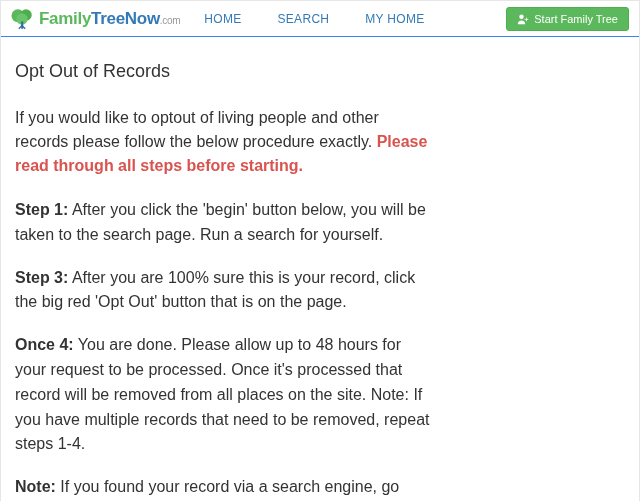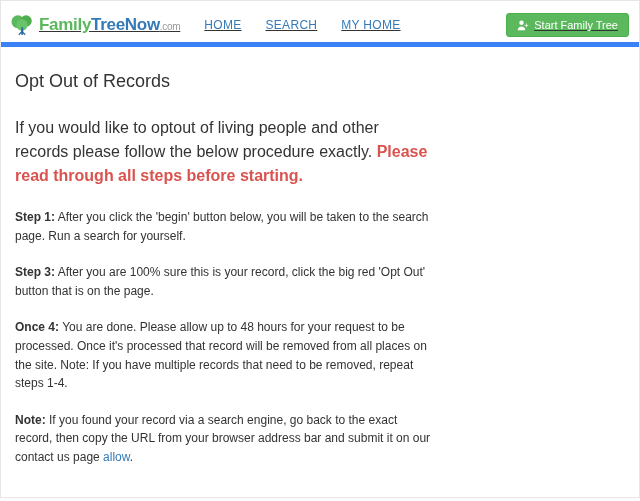--- a/index.html
+++ b/index.html
@@ -10,44 +10,43 @@
     background: #fff;
     width: 640px;
   }
   .container {
     border: 1px solid #e6e6e6;
     margin: 0;
   }
   .header {
     display: flex;
     align-items: center;
-    padding: 11px 10px 4px 8px;
-    border-bottom: 5px solid #3b82f6;
-    text-decoration: underline;
+    padding: 5px 10px 4px 8px;
+    border-bottom: 1px solid #3b82f6;
   }
   .logo {
     display: flex;
     align-items: center;
     margin-right: 24px;
   }
   .logo-tree {
     width: 26px; height: 26px;
     margin-right: 4px;
   }
   .logo-text {
     font-size: 17px;
     font-weight: 700;
     letter-spacing: -0.3px;
   }
   .logo-family { color: #5cb85c; }
   .logo-treenow { color: #337ab7; }
   .logo-dotcom { color: #999; font-size: 10px; font-weight: 400; }
   .nav {
     display: flex;
-    gap: 24px;
+    gap: 36px;
   }
   .nav a {
     color: #337ab7;
     text-decoration: none;
     font-size: 12px;
     letter-spacing: 0.3px;
   }
   .header-spacer { flex: 1; }
   .btn-start {
     background: #5cb85c;
@@ -76,21 +75,21 @@
     color: #333;
     line-height: 1.5;
     margin-bottom: 20px;
     max-width: 420px;
   }
   .intro .warning {
     color: #d9534f;
     font-weight: 700;
   }
   .step {
-    font-size: 12px;
+    font-size: 16px;
     color: #333;
     line-height: 1.55;
     margin-bottom: 18px;
     max-width: 420px;
   }
   .step b { font-weight: 700; }
   .step a { color: #337ab7; text-decoration: none; }
 </style>
 </head>
 <body>

